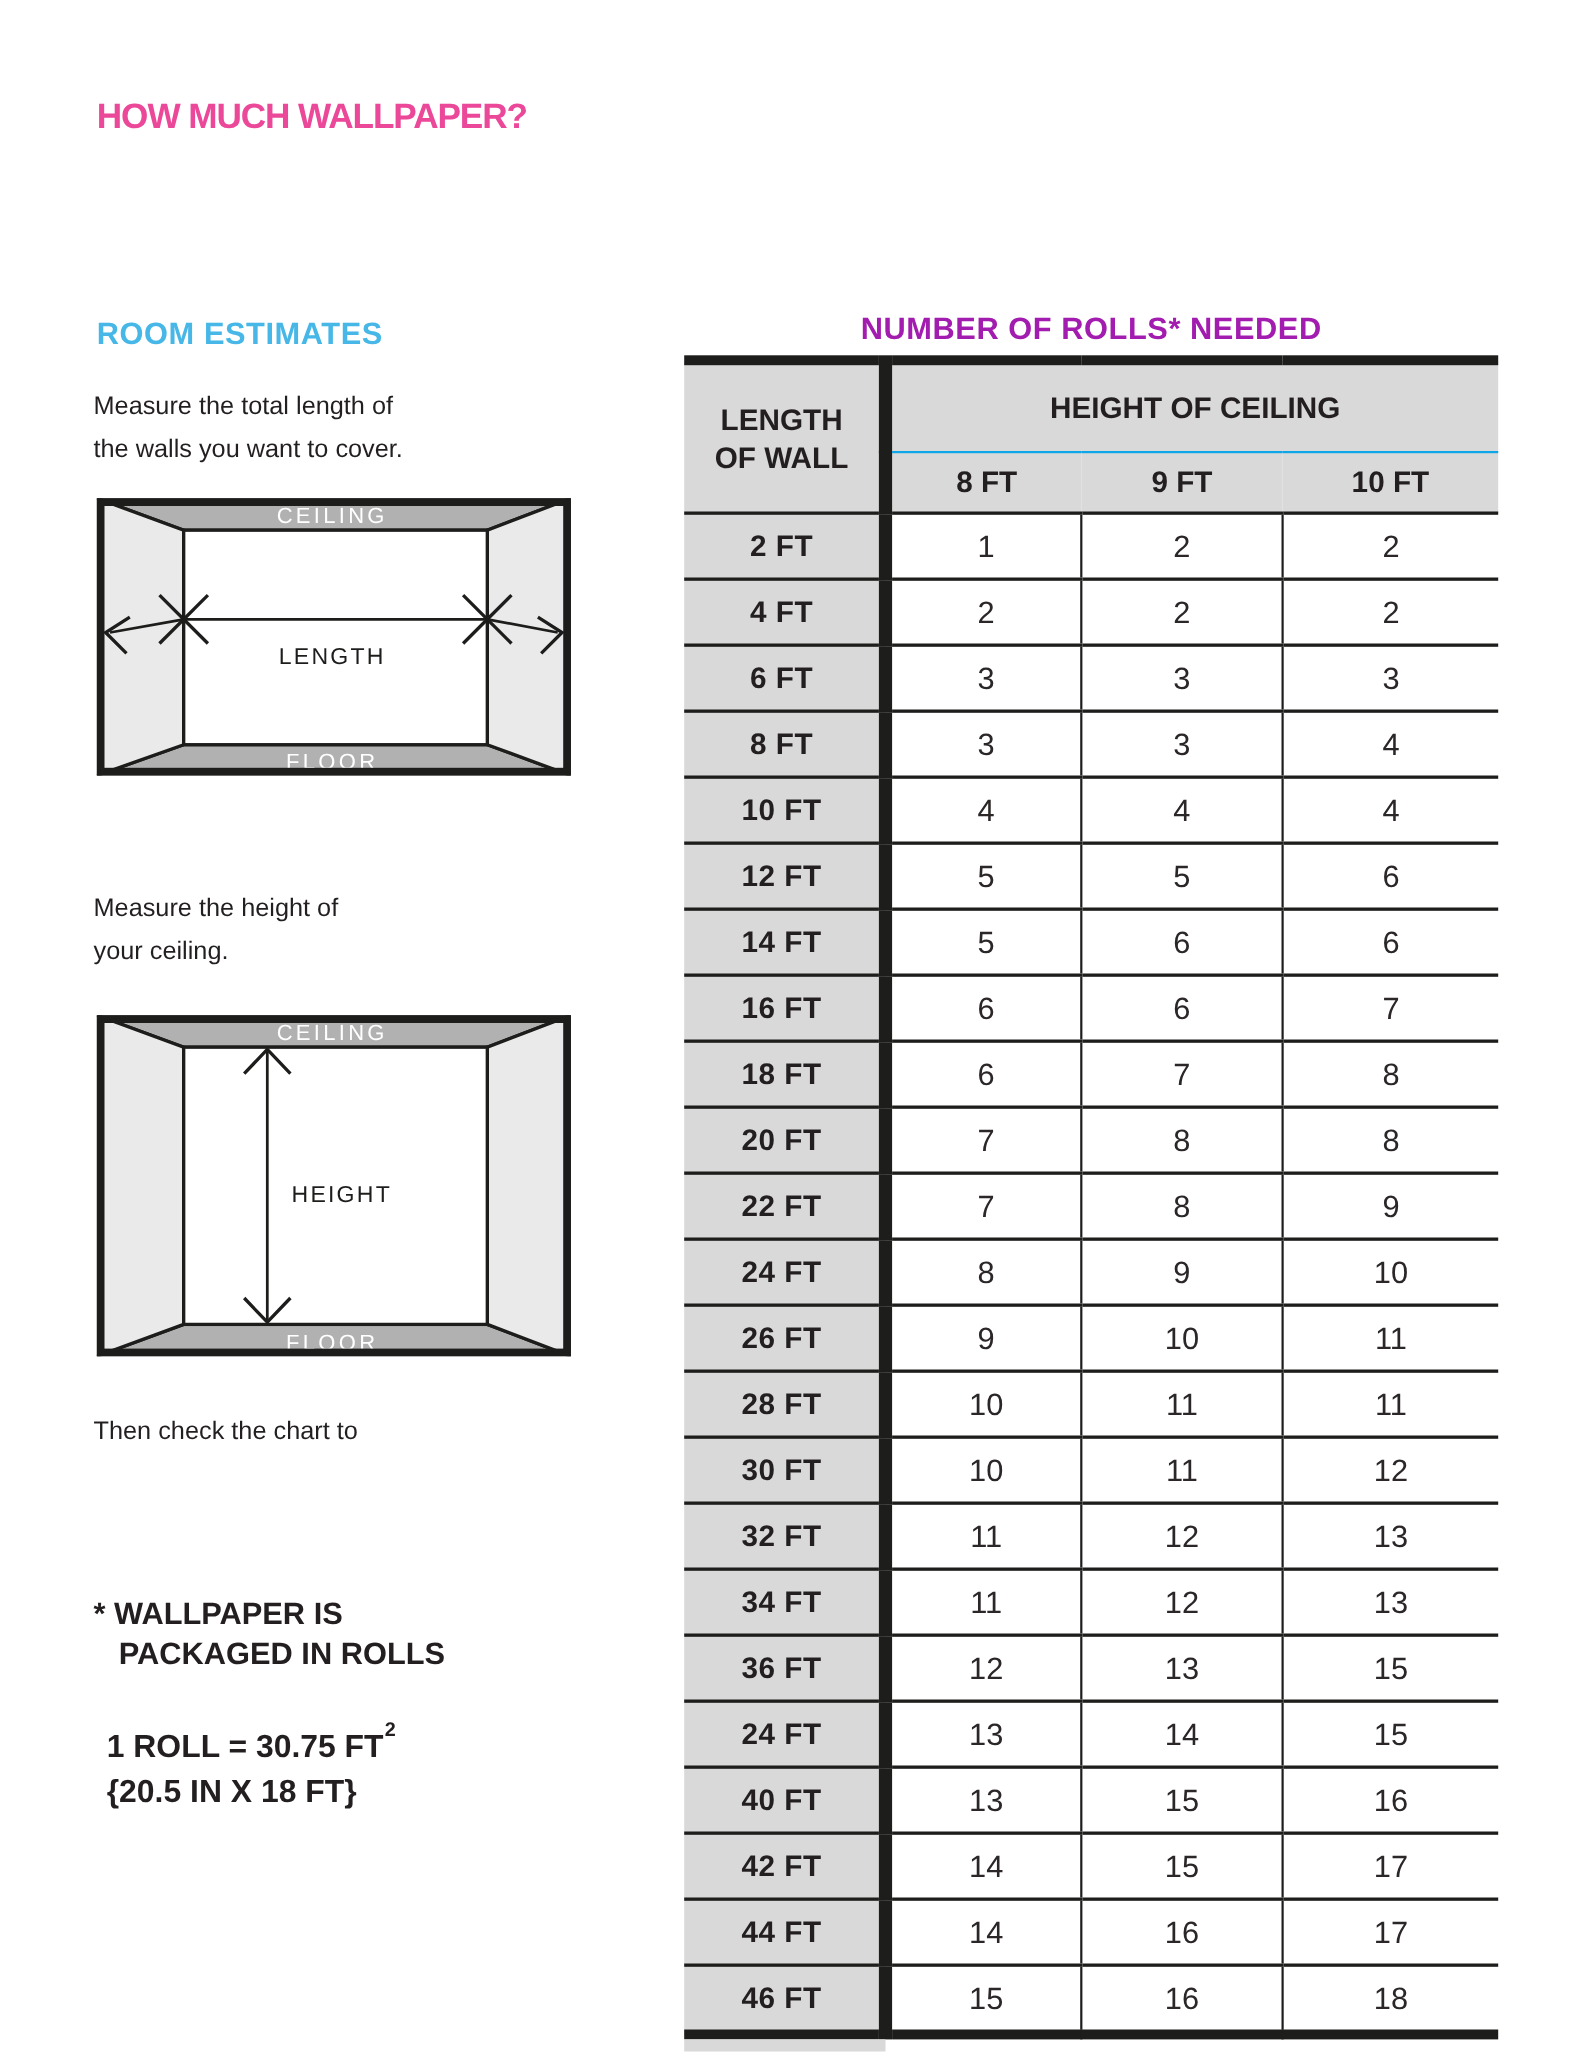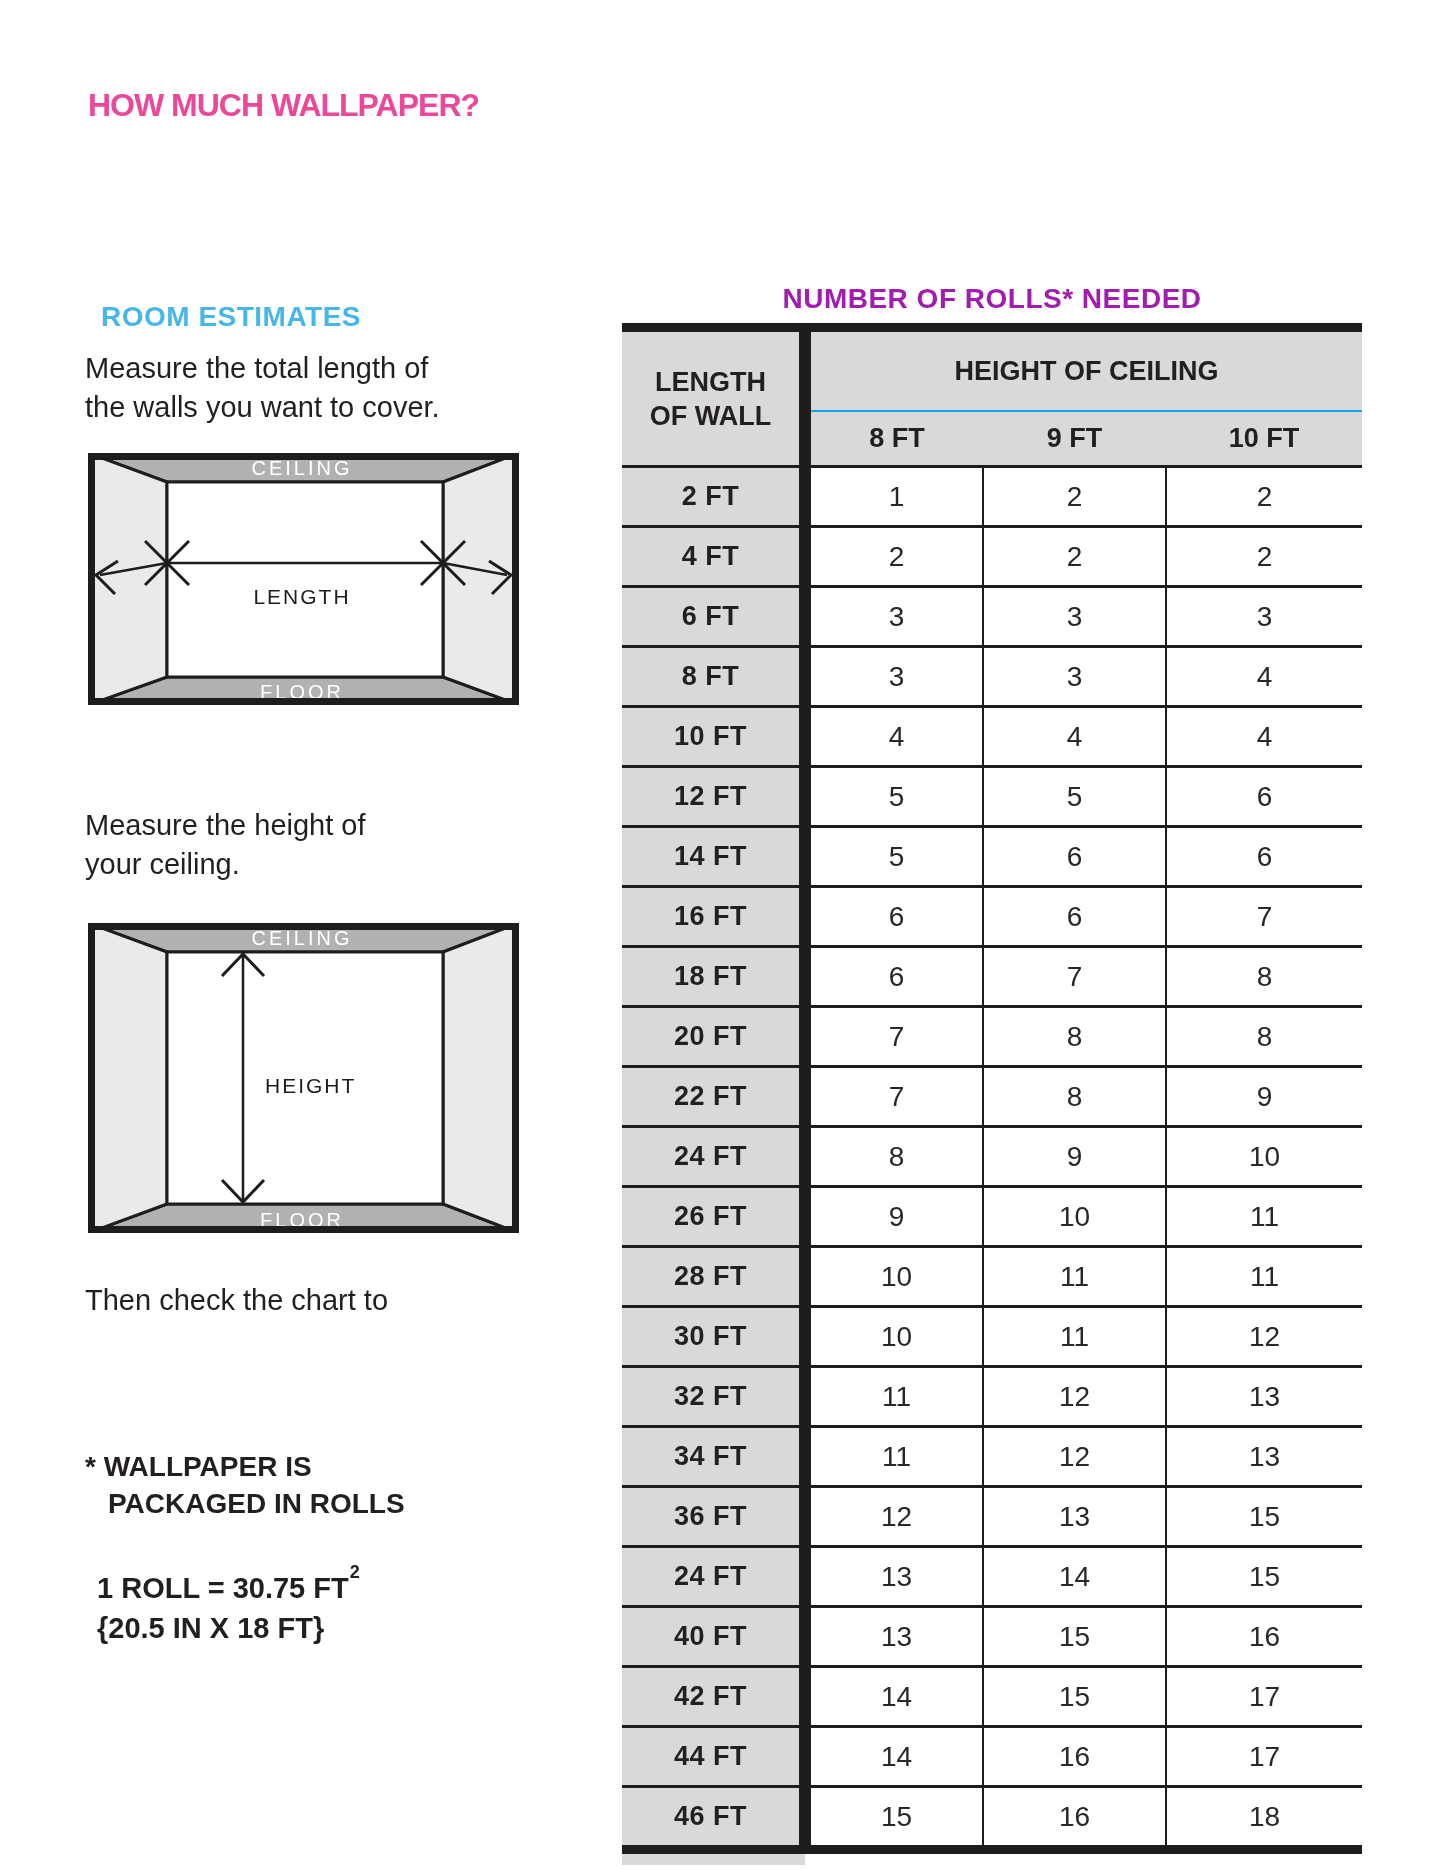--- a/index.html
+++ b/index.html
@@ -2,25 +2,25 @@
 <html><head>
 <meta charset="utf-8">
 <style>
   html,body{margin:0;padding:0;background:#ffffff;}
   .page{position:relative;width:1445px;height:1870px;background:#ffffff;
         font-family:"Liberation Sans",sans-serif;color:#231f20;overflow:hidden;}
 
   .page-title{position:absolute;left:85px;top:84px;margin:3px;
 ryption    font-size:61px;font-weight:bold;letter-spacing:-1px;color:#ec4899;}
 
-  .section-heading{position:absolute;margin:16px;font-size:28px;font-weight:bold;
+  .section-heading{position:absolute;margin:3px;font-size:28px;font-weight:bold;
     letter-spacing:.5px;color:#46b7e7;}
   .room-heading{left:85px;top:285px;}
 
-  .body-par{position:absolute;margin:0;font-size:29px;line-height:39px;color:#231f20;}
+  .body-par{position:absolute;margin:0;font-size:23px;line-height:39px;color:#231f20;}
   .p1{left:85px;top:349px;}
   .p2{left:85px;top:806px;}
   .p3{left:85px;top:1281px;}
 
   .footnote{position:absolute;left:85px;top:1448px;margin:0;font-size:28px;
     font-weight:bold;line-height:37px;}
   .footnote .indent{padding-left:23px;}
   .rollinfo{position:absolute;left:85px;top:1549px;margin:12px;font-size:29px;
     font-weight:bold;line-height:40px;}
   .rollinfo sup{font-size:18px;position:relative;top:-9px;left:1px;}

